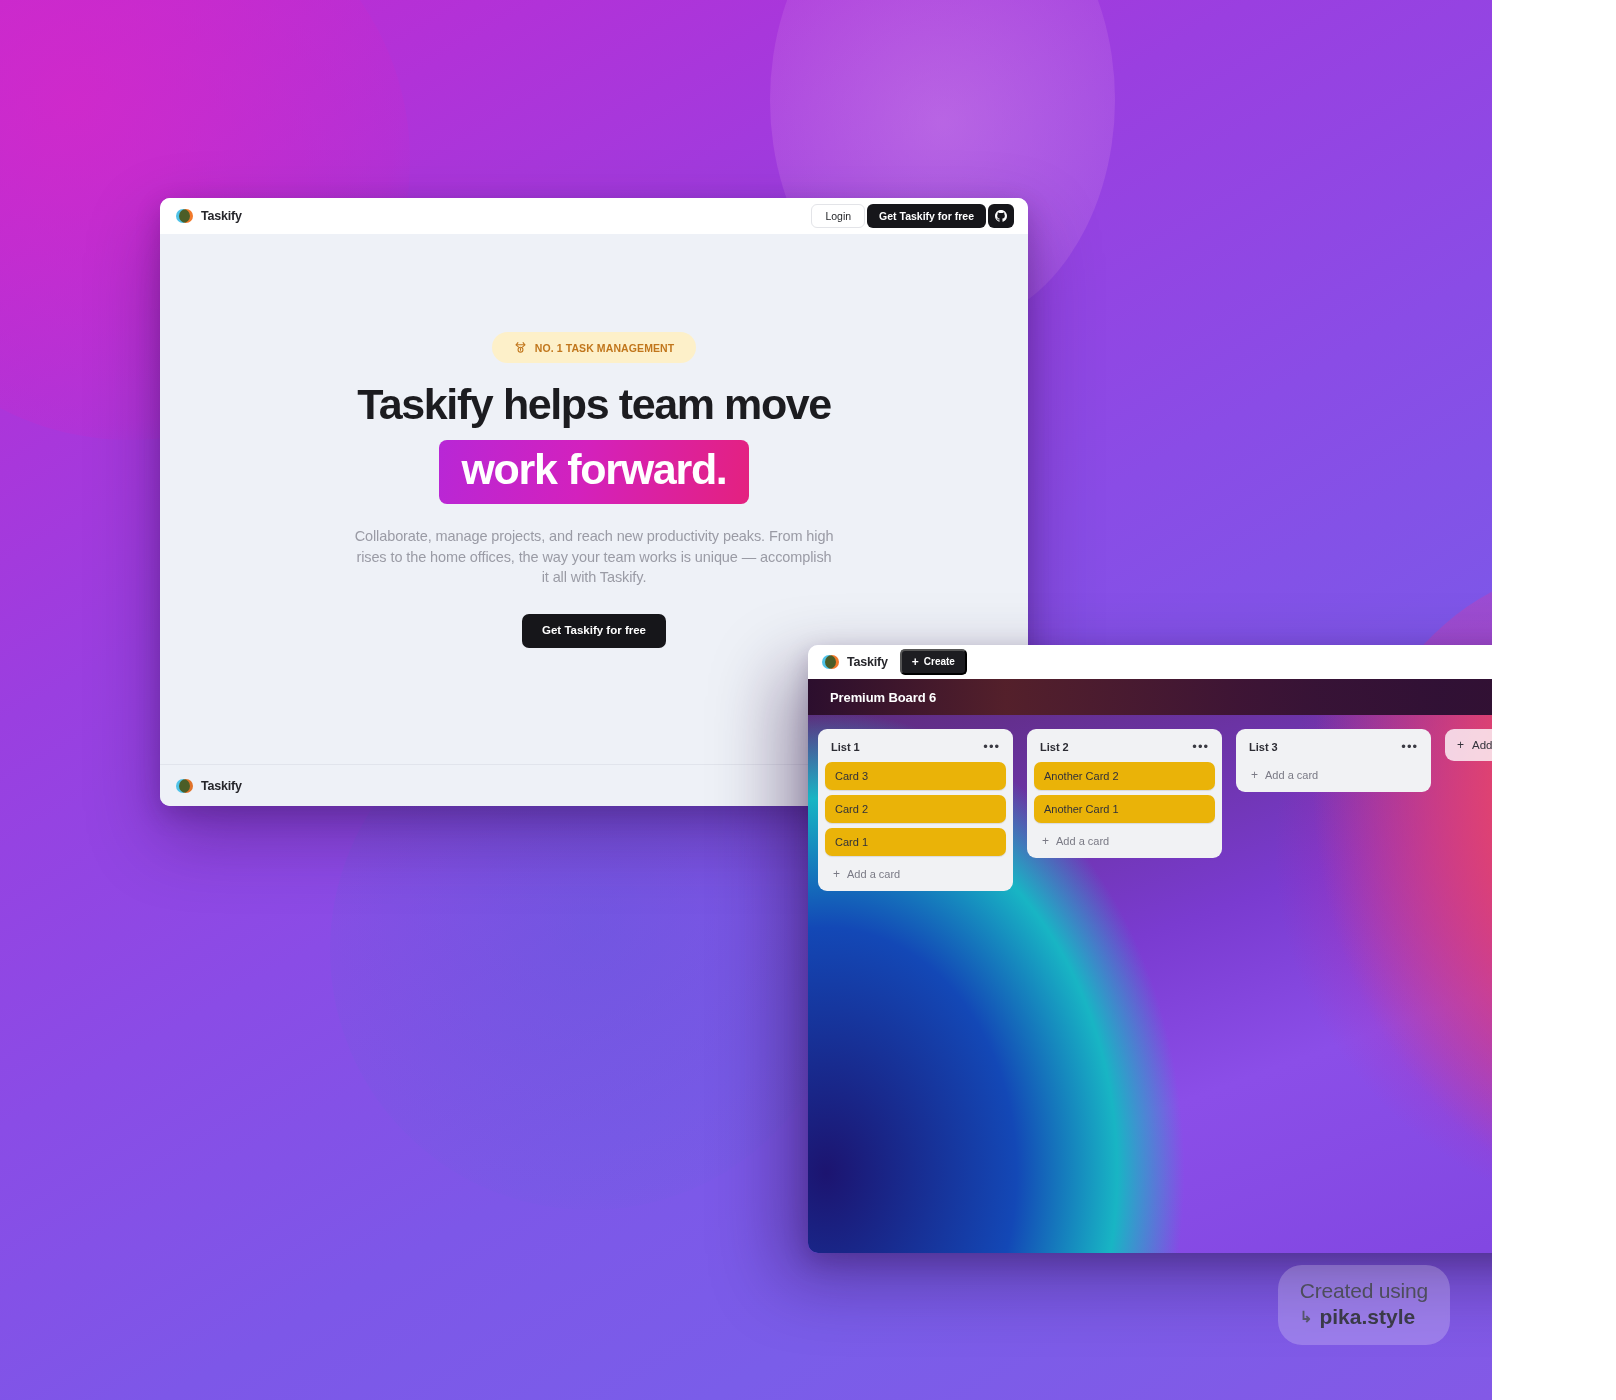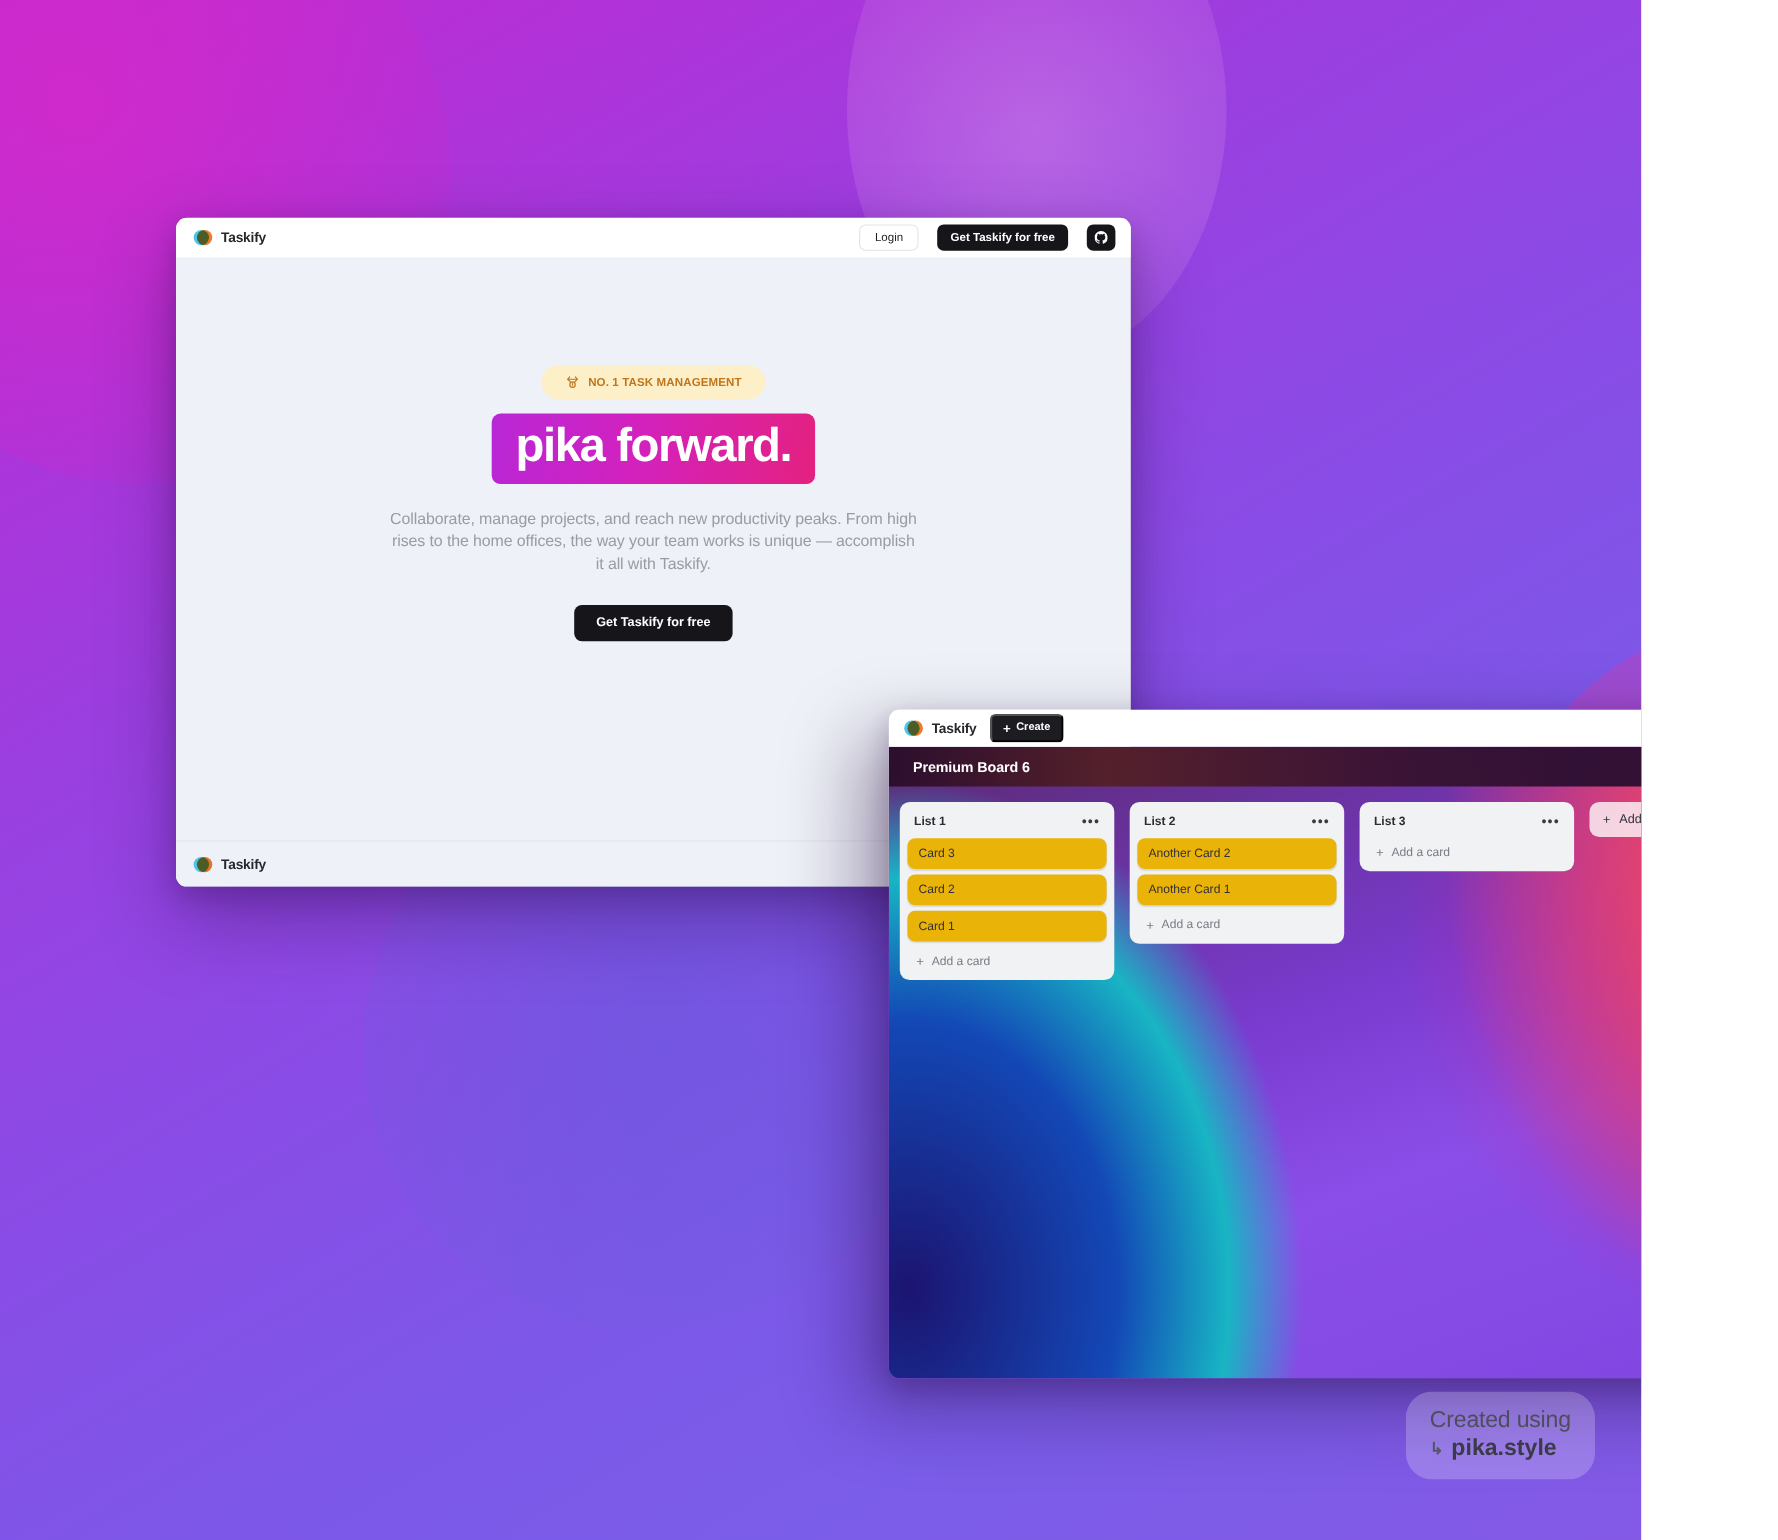--- a/index.html
+++ b/index.html
@@ -80,21 +80,21 @@
     display: block;
   }
   .logo-mark i.cy { left: 0; background: #4fc3e8; }
   .logo-mark i.or { left: 3px; background: #f2792a; mix-blend-mode: multiply; }
   .brand-name {
     font-size: 12.5px; font-weight: 700; color: #26262b;
     letter-spacing: -.2px;
   }
   #site-nav {
     margin-left: auto;
-    display: flex; align-items: center; gap: 17px;
+    display: flex; align-items: center; gap: 2px;
   }
   .btn-ghost {
     font-size: 10.5px; color: #1f2024; font-weight: 400;
     background: #fff; border: 1px solid #e3e4e8;
     border-radius: 6px;
     padding: 6px 13px;
     line-height: 1;
   }
   .btn-dark {
     font-size: 10.5px; color: #fff; font-weight: 700;
@@ -328,23 +328,24 @@
         <svg width="13" height="13" viewBox="0 0 24 24" fill="none" stroke="#c1761c" stroke-width="2" stroke-linecap="round" stroke-linejoin="round">
           <path d="M7.21 3 4 7l4 4"></path>
           <path d="M16.79 3 20 7l-4 4"></path>
           <path d="M4 7h16"></path>
           <circle cx="12" cy="16" r="4.5"></circle>
           <path d="M12 14v3"></path>
         </svg>
         <span>NO. 1 TASK MANAGEMENT</span>
       </div>
 
+      <h1 id="hero-line1">Taskify helps team move</h1>
 
       <div id="hero-highlight-wrap">
-        <span id="hero-highlight">pika forward.</span>
+        <span id="hero-highlight">work forward.</span>
       </div>
 
       <p id="hero-sub">Collaborate, manage projects, and reach new productivity peaks. From high rises to the home offices, the way your team works is unique — accomplish it all with Taskify.</p>
 
       <div id="hero-cta-wrap">
         <button id="hero-cta">Get Taskify for free</button>
       </div>
     </div>
 
     <div id="site-footer">

